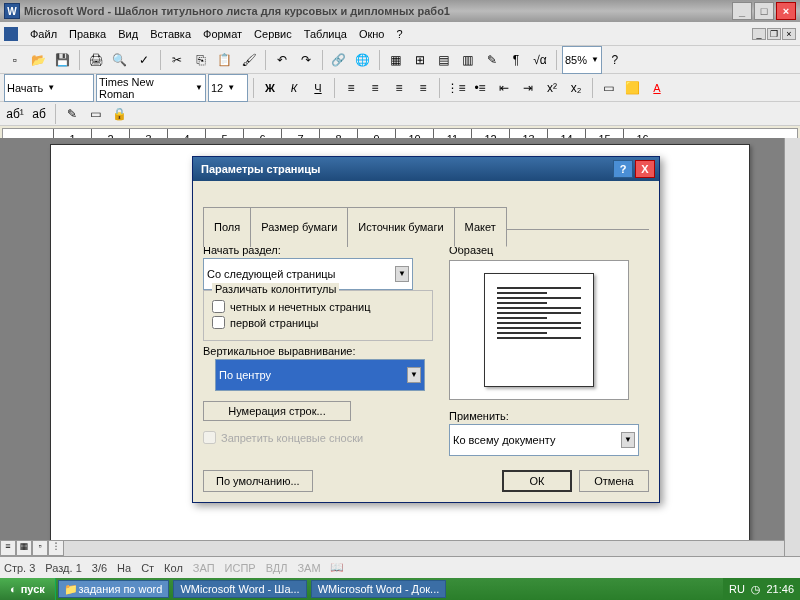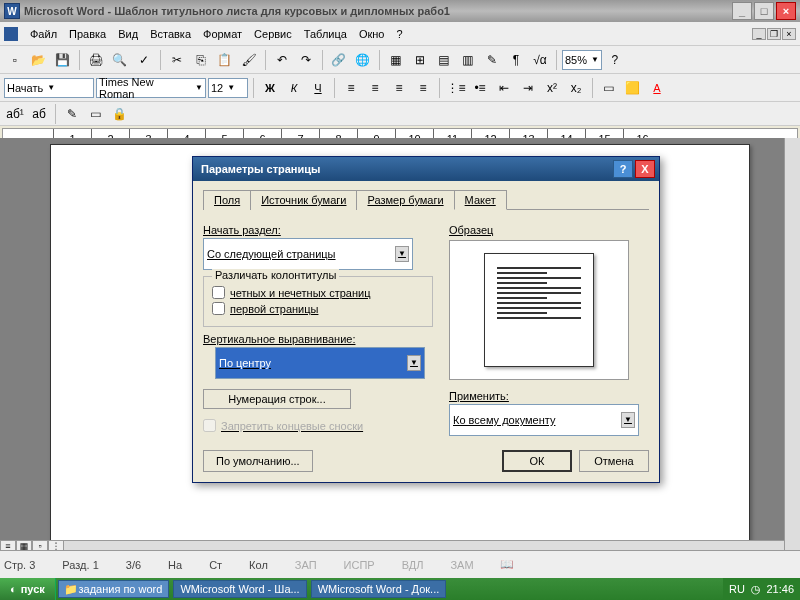--- a/index.html
+++ b/index.html
@@ -17,66 +17,66 @@
 .menubar { height:24px; background:#eee; display:flex; align-items:center; padding:0 4px; border-bottom:1px solid #ccc;}
 .doc-icon { width:14px;height:14px;background:#2b5797;margin-right:6px;}
 .menubar span { padding:0 6px; cursor:default; }
 .menubar .right { margin-left:auto; display:flex; gap:0;}
 .mini-btn { width:14px; height:12px; border:1px solid #999; background:#ddd; margin-left:1px; font-size:9px; text-align:center; line-height:10px;}
 
 
 .toolbar { height:28px; background:#eee; border-bottom:1px solid #ccc; display:flex; align-items:center; padding:2px 4px; gap:2px;}
 .tb-btn { width:22px; height:22px; border:1px solid transparent; display:flex; align-items:center; justify-content:center; font-size:12px; }
 .tb-sep { width:1px; height:20px; background:#bbb; margin:0 3px;}
-.tb-combo { border:1px solid #7f9db9; background:#fff; height:20px; padding:0 2px; display:flex; align-items:center;}
+.tb-combo { border:1px solid #7f9db9; background:#fff; height:28px; padding:0 2px; display:flex; align-items:center;}
 .tb-combo .arrow { margin-left:4px; font-size:8px;}
 
 
 .ruler { height:20px; background:#fff; border:1px solid #999; margin:2px; position:relative; font-size:8px; overflow:hidden;}
 .ruler-inner { position:absolute; left:50px; top:0; height:100%; display:flex;}
 .ruler-tick { width:38px; border-left:1px solid #666; text-align:center; padding-top:4px;}
 
 
 .docarea { position:absolute; top:138px; left:0; right:0; bottom:44px; background:#808080; display:flex; }
 .docpage { background:#fff; width:700px; margin:6px auto; border:1px solid #333; box-shadow:2px 2px 4px rgba(0,0,0,0.3);}
 .vscroll { width:16px; background:#ddd; border-left:1px solid #999; position:absolute; right:0; top:0; bottom:0;}
 .hscroll { height:16px; background:#ddd; border-top:1px solid #999; position:absolute; left:0; right:16px; bottom:0;}
 .view-btns { position:absolute; bottom:0; left:0; display:flex;}
 .view-btns span{ width:16px;height:16px;border:1px solid #999;background:#eee;font-size:9px;text-align:center;}
 
 
-.statusbar { position:absolute; bottom:22px; left:0; right:0; height:28px; background:#eee; border-top:1px solid #999; display:flex; align-items:center; padding:0 4px; gap:27px;}
+.statusbar { position:absolute; bottom:22px; left:0; right:0; height:22px; background:#eee; border-top:1px solid #999; display:flex; align-items:center; padding:0 4px; gap:10px;}
 .statusbar span { color:#444; }
 .statusbar .dim { color:#aaa;}
 
 
 .taskbar { position:absolute; bottom:0; left:0; right:0; height:22px; background:linear-gradient(#3a8e3a,#2a7e2a); display:flex; align-items:center;}
 .start-btn { background:linear-gradient(#4caf50,#2e7d32); color:#fff; font-weight:bold; padding:0 10px; height:100%; display:flex; align-items:center; border-right:1px solid #1a5;}
 .task-btn { background:#3b6ea5; color:#fff; height:18px; margin:0 2px; padding:0 6px; display:flex; align-items:center; border:1px solid #2a5a8a; max-width:150px; overflow:hidden; white-space:nowrap;}
 .task-btn.folder { background:#5a8dc5;}
 .tray { margin-left:auto; background:#2a7e2a; color:#fff; height:100%; display:flex; align-items:center; padding:0 6px; gap:6px;}
 
 
 .dialog { position:absolute; left:192px; top:156px; width:468px; background:#ece9d8; border:1px solid #0a246a; box-shadow:3px 3px 8px rgba(0,0,0,0.4);}
 .dlg-title { height:24px; background:linear-gradient(#3a6ea5,#1e4a7a); color:#fff; font-weight:bold; display:flex; align-items:center; padding:0 4px;}
 .dlg-title .t { flex:1; padding-left:4px;}
 .dlg-title .help-btn { width:20px;height:18px;background:#4a8ed5;border:1px solid #2a5a8a;text-align:center;line-height:16px;margin-right:2px;}
 .dlg-title .close-btn { width:20px;height:18px;background:#e55;border:1px solid #a00;color:#fff;text-align:center;line-height:16px;font-weight:bold;}
 .dlg-body { padding:8px 10px 10px;}
 .tabs { display:flex; border-bottom:1px solid #999; margin-bottom:10px;}
-.tab { padding:3px 10px; border:1px solid #999; border-bottom:none; background:#ece9d8; margin-right:-1px; position:relative; top:1px;text-decoration:underline;}
+.tab { padding:13px 10px; border:1px solid #999; border-bottom:none; background:#ece9d8; margin-right:-1px; position:relative; top:18px;}
 .tab.active { background:#ece9d8; border-bottom:1px solid #ece9d8; font-weight:normal;}
-.dlg-cols { display:flex; gap:16px;text-decoration:underline;}
+.dlg-cols { display:flex; gap:16px;}
 .dlg-left { flex:1;}
 .dlg-right { width:200px;}
 .lbl { display:block; margin:4px 0 2px;}
 .combo { border:1px solid #7f9db9; background:#fff; height:32px; width:210px; display:flex; align-items:center; padding:0 3px;}
 .combo.sel { background:#316ac5; color:#fff;margin-left:12px;}
 .combo .arrow { margin-left:auto; background:#ddd; border:1px solid #999; width:14px; height:16px; text-align:center; font-size:8px; line-height:14px; color:#000;}
-.groupbox { border:1px solid #bbb; padding:6px 8px 8px; margin:6px 0; position:relative;}
+.groupbox { border:1px solid #bbb; padding:6px 8px 8px; margin:0 0; position:relative;}
 .groupbox .legend { position:absolute; top:-8px; left:8px; background:#ece9d8; padding:0 3px;}
 .chk-row { display:flex; align-items:center; margin:3px 0;}
 .chk-row input { margin-right:5px;}
 .dlg-btn { border:1px solid #999; background:#ece9d8; padding:3px 12px; min-width:70px; text-align:center;}
 .preview-box { border:1px solid #999; background:#fff; width:180px; height:140px; margin-top:4px; padding:12px 20px; display:flex; flex-direction:column; justify-content:center;}
 .preview-box .page { border:1px solid #333; width:110px; height:130px; margin:0 auto; padding:10px 12px; box-shadow:2px 2px 3px #aaa;}
 .preview-box .line { height:2px; background:#333; margin:3px 0;}
 .preview-box .line.short { width:60%;}
 .dlg-footer { display:flex; margin-top:14px; gap:7px;}
 .dlg-footer .spacer { flex:1;}
@@ -235,22 +235,22 @@
 
 <div class="dialog">
   <div class="dlg-title">
     <span class="t">Параметры страницы</span>
     <span class="help-btn">?</span>
     <span class="close-btn">X</span>
   </div>
   <div class="dlg-body">
     <div class="tabs">
       <div class="tab">Поля</div>
+      <div class="tab">Размер бумаги</div>
       <div class="tab">Источник бумаги</div>
-      <div class="tab">Размер бумаги</div>
       <div class="tab active">Макет</div>
     </div>
     <div class="dlg-cols">
       <div class="dlg-left">
         <label class="lbl">Начать раздел:</label>
         <div class="combo">
           <span>Со следующей страницы</span>
             <span class="arrow">▼</span>
         </div>
         <div class="groupbox">

